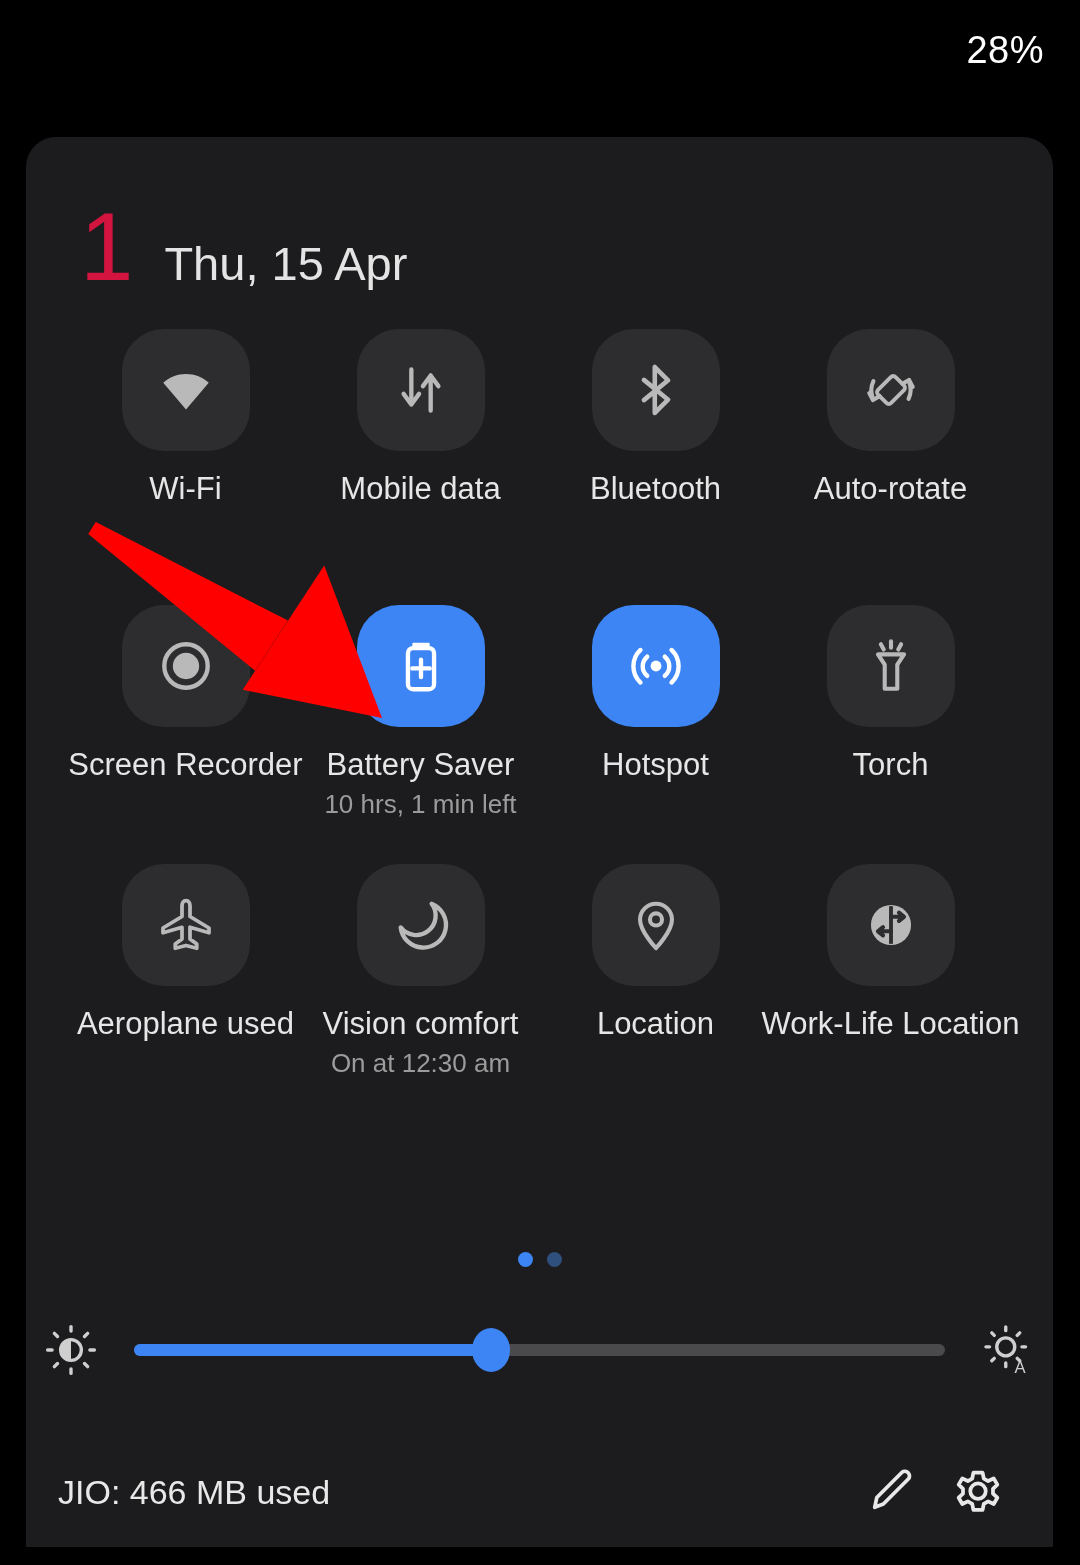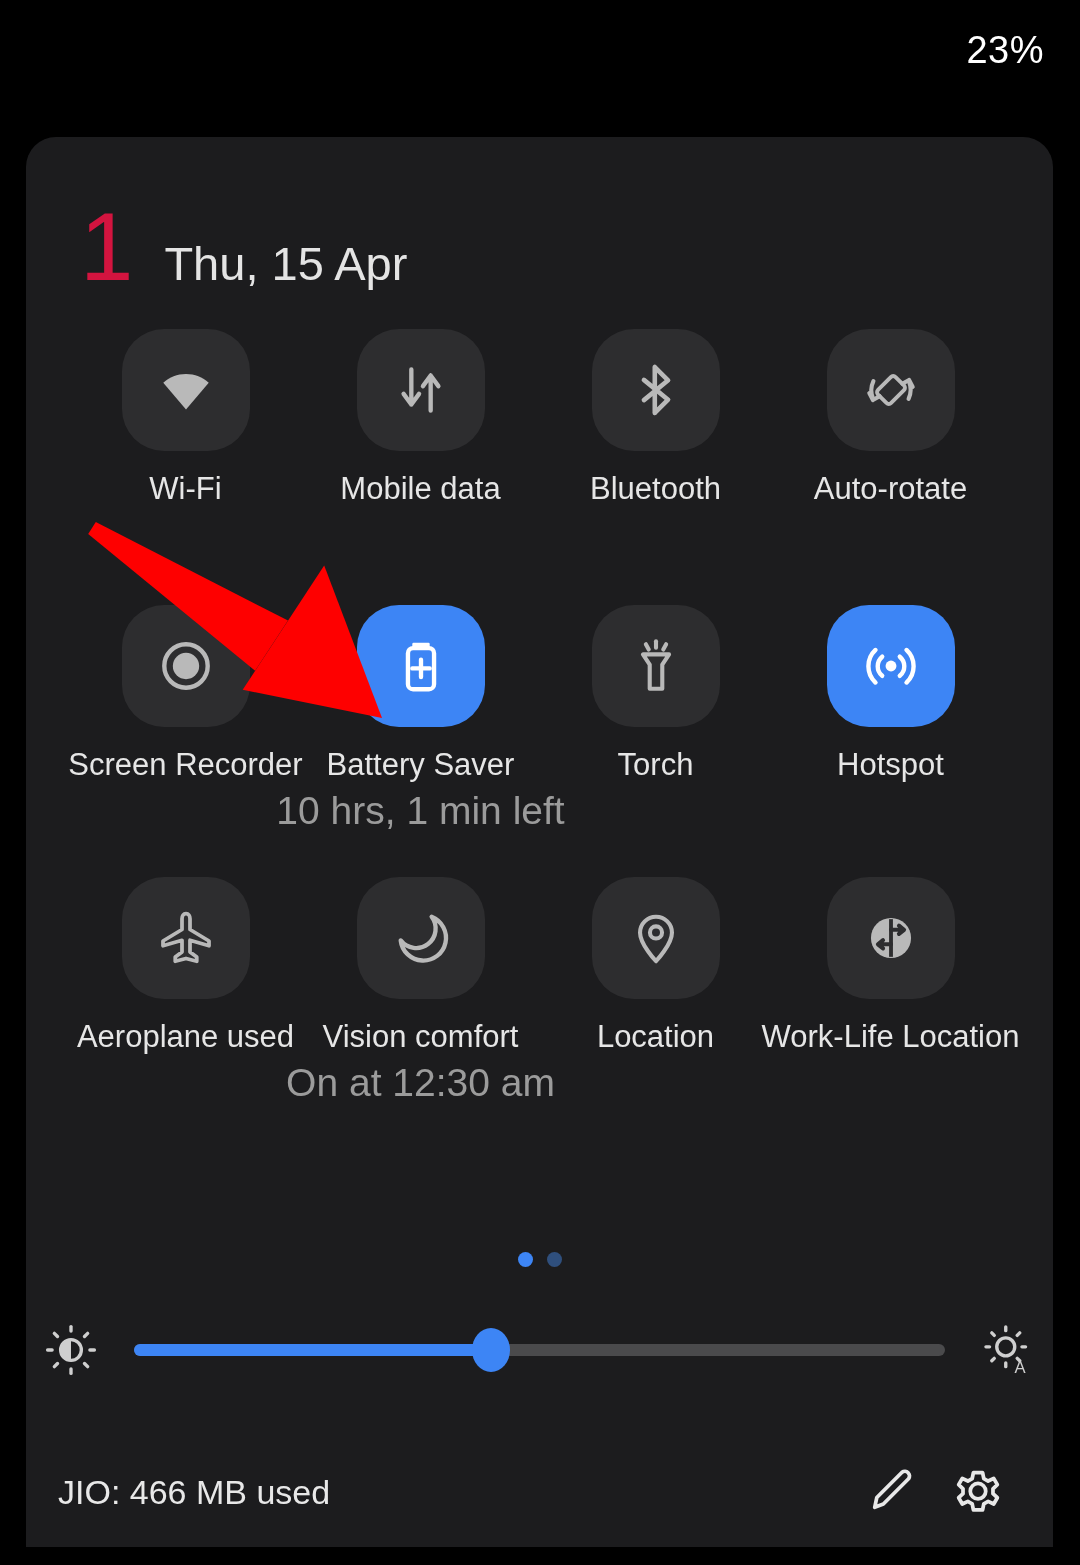--- a/index.html
+++ b/index.html
@@ -104,21 +104,21 @@
   }
   .tile-label {
     margin-top: 20px;
     font-size: 31px;
     color: #e6e6e6;
     text-align: center;
     white-space: nowrap;
   }
   .tile-sub {
     margin-top: 6px;
-    font-size: 39px;
+    font-size: 26px;
     color: #9b9b9b;
     white-space: nowrap;
   }
   .row-gap-1 { margin-top: 98px; }
   .row-gap-2 { margin-top: 44px; }
 
   .tile-icon-box svg { display: block; }
 
   
   .page-dots {
@@ -217,21 +217,21 @@
     left: 0; top: 0;
     width: 1080px;
     height: 1565px;
     pointer-events: none;
   }
 </style>
 </head>
 <body>
 
 <div class="status-bar">
-  <span class="battery-percent">23%</span>
+  <span class="battery-percent">28%</span>
 </div>
 
 <div class="qs-panel">
 
   <div class="clock-row">
     <div class="clock-time">
       <span class="hour-accent">1</span>
     </div>
     <div class="clock-date">Thu, 15 Apr</div>
   </div>
@@ -313,46 +313,46 @@
               <rect x="6.6" y="4.6" width="10.8" height="17" rx="2.1" stroke="#ffffff" stroke-width="1.8" fill="none"></rect>
               <path d="M12 9.4 L12 16.6 M8.4 13 L15.6 13" stroke="#ffffff" stroke-width="1.8" stroke-linecap="round"></path>
             </svg>
           </span>
         </div>
         <div class="tile-label">Battery Saver</div>
         <div class="tile-sub">10 hrs, 1 min left</div>
       </div>
 
       <div class="tile">
-        <div class="tile-icon-box">
-          <span>
-            <svg width="58" height="58" viewBox="0 0 24 24">
-              <path d="M12 1.8 L12 4.4" stroke="#b9b9b9" stroke-width="1.7" stroke-linecap="round"></path>
-              <path d="M7.8 3.0 L9.0 5.2" stroke="#b9b9b9" stroke-width="1.7" stroke-linecap="round"></path>
-              <path d="M16.2 3.0 L15.0 5.2" stroke="#b9b9b9" stroke-width="1.7" stroke-linecap="round"></path>
-              <path d="M6.6 7.2 L17.4 7.2 L14.6 11.4 L14.6 21.4 L9.4 21.4 L9.4 11.4 Z" stroke="#b9b9b9" stroke-width="1.7" fill="none" stroke-linejoin="round"></path>
-            </svg>
-          </span>
-        </div>
-        <div class="tile-label">Torch</div>
-      </div>
-
-      <div class="tile">
         <div class="tile-icon-box active">
           <span>
             <svg width="62" height="62" viewBox="0 0 24 24">
               <circle cx="12" cy="12" r="2.1" fill="#ffffff"></circle>
               <path d="M8.6 15.8 A4.8 4.8 0 0 1 8.6 8.4" stroke="#ffffff" stroke-width="1.7" fill="none" stroke-linecap="round"></path>
               <path d="M15.4 8.4 A4.8 4.8 0 0 1 15.4 15.8" stroke="#ffffff" stroke-width="1.7" fill="none" stroke-linecap="round"></path>
               <path d="M6.0 18.4 A8.6 8.6 0 0 1 6.0 5.8" stroke="#ffffff" stroke-width="1.7" fill="none" stroke-linecap="round"></path>
               <path d="M18.0 5.8 A8.6 8.6 0 0 1 18.0 18.4" stroke="#ffffff" stroke-width="1.7" fill="none" stroke-linecap="round"></path>
             </svg>
           </span>
         </div>
         <div class="tile-label">Hotspot</div>
+      </div>
+
+      <div class="tile">
+        <div class="tile-icon-box">
+          <span>
+            <svg width="58" height="58" viewBox="0 0 24 24">
+              <path d="M12 1.8 L12 4.4" stroke="#b9b9b9" stroke-width="1.7" stroke-linecap="round"></path>
+              <path d="M7.8 3.0 L9.0 5.2" stroke="#b9b9b9" stroke-width="1.7" stroke-linecap="round"></path>
+              <path d="M16.2 3.0 L15.0 5.2" stroke="#b9b9b9" stroke-width="1.7" stroke-linecap="round"></path>
+              <path d="M6.6 7.2 L17.4 7.2 L14.6 11.4 L14.6 21.4 L9.4 21.4 L9.4 11.4 Z" stroke="#b9b9b9" stroke-width="1.7" fill="none" stroke-linejoin="round"></path>
+            </svg>
+          </span>
+        </div>
+        <div class="tile-label">Torch</div>
       </div>
 
     </div>
 
     <div class="tile-row row-gap-2">
 
       <div class="tile">
         <div class="tile-icon-box">
           <span>
             <svg width="60" height="60" viewBox="0 0 24 24">

